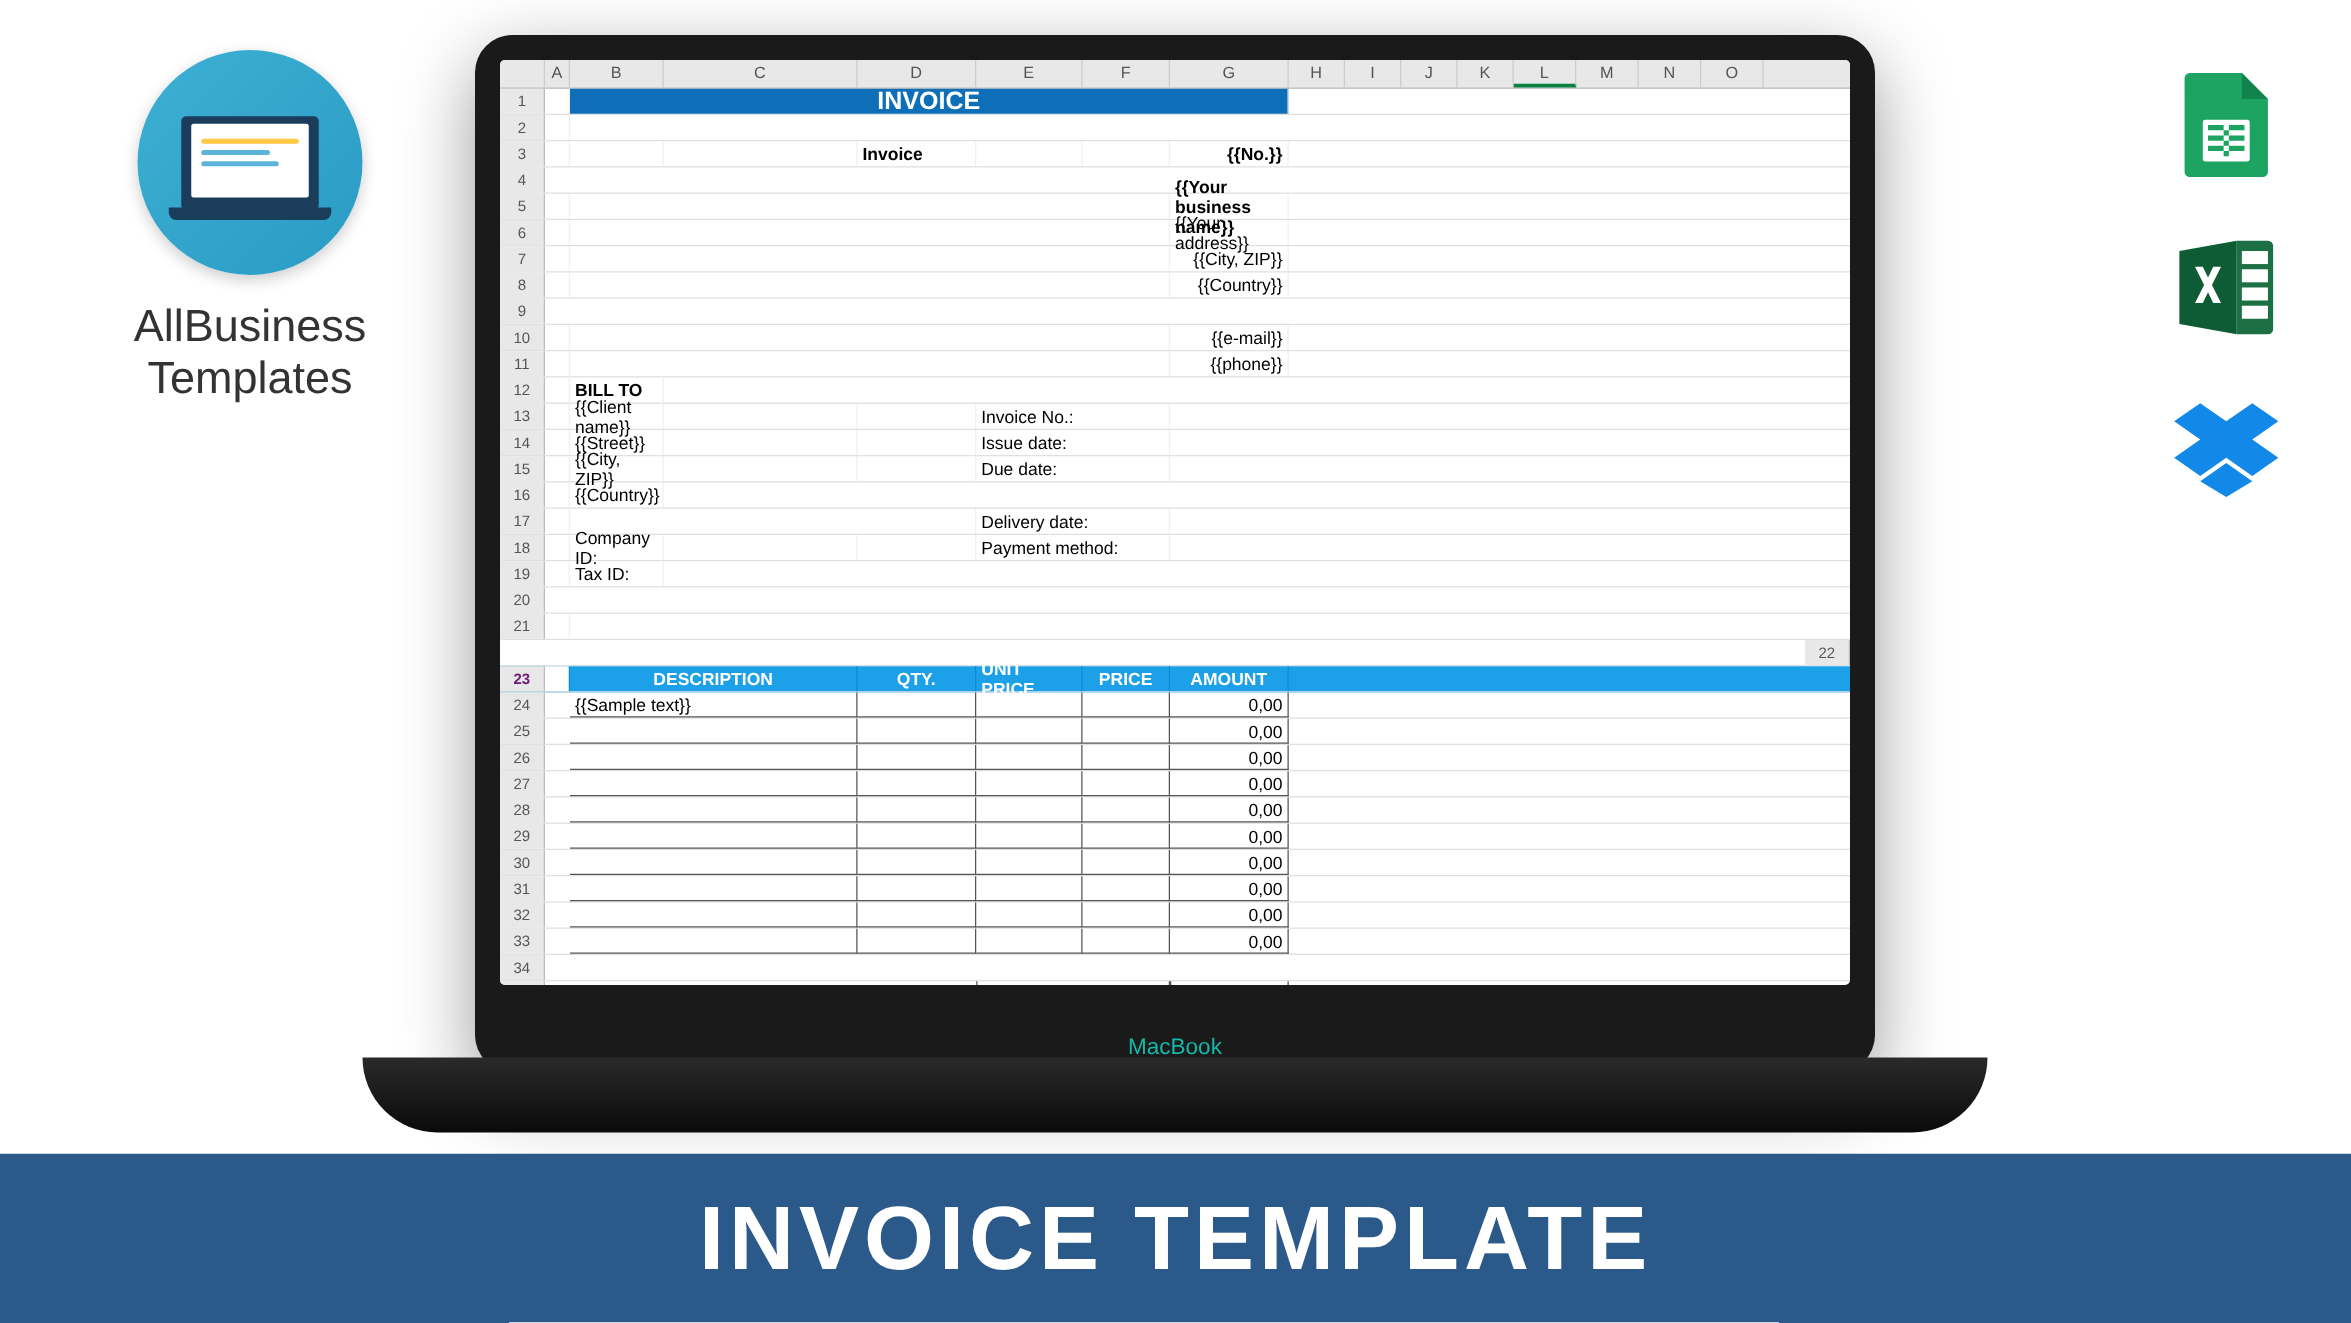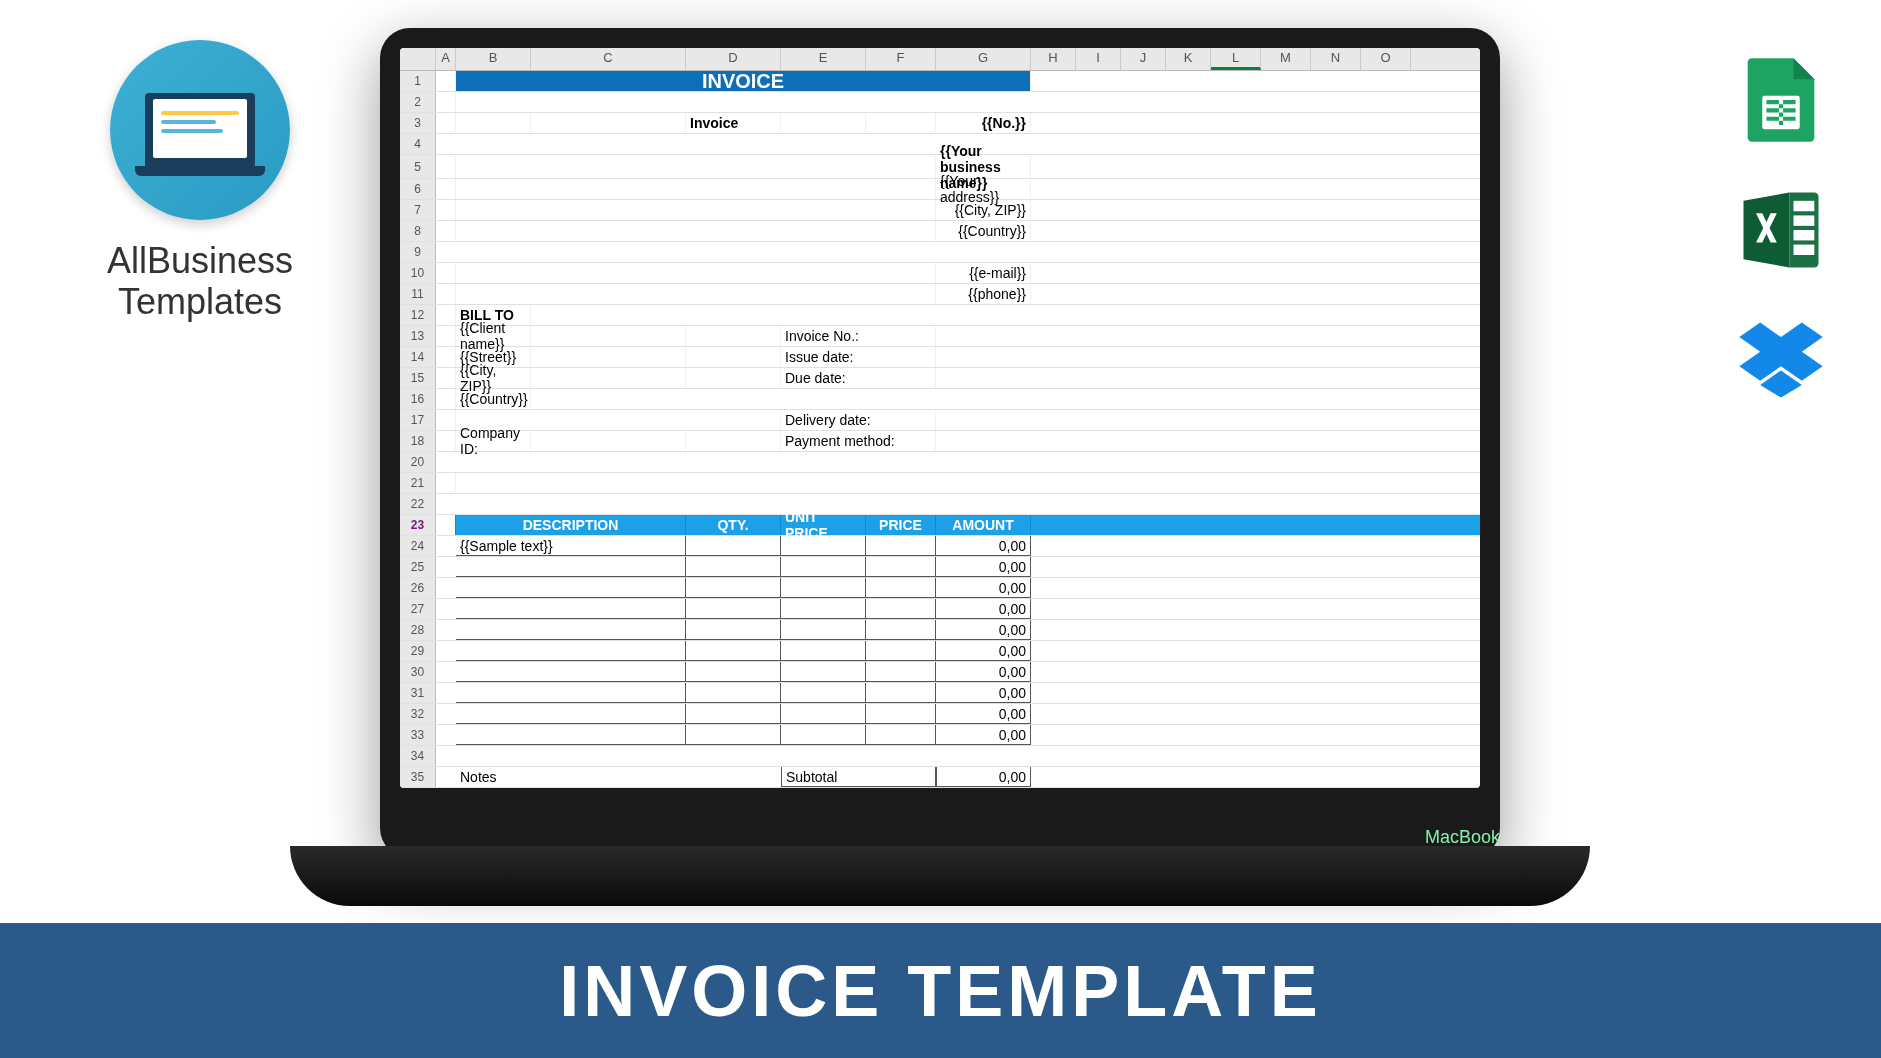--- a/index.html
+++ b/index.html
@@ -13,21 +13,21 @@
 .logo-lines span{display:block;height:4px;background:#ffc845;margin-bottom:5px;border-radius:2px;}
 .logo-lines span:nth-child(2){background:#5bb5d8;width:70%;}
 .logo-lines span:nth-child(3){background:#5bb5d8;width:80%;}
 .logo-text{font-size:36px;color:#333;margin-top:20px;line-height:1.15;}
 .app-icons{position:absolute;right:50px;top:50px;display:flex;flex-direction:column;gap:30px;align-items:center;}
 .app-icon{width:100px;height:100px;display:flex;align-items:center;justify-content:center;}
 .sheets-icon svg,.excel-icon svg,.dropbox-icon svg{width:100%;height:100%;}
 .laptop-frame{position:absolute;left:380px;top:28px;width:1120px;height:830px;background:#1a1a1a;border-radius:30px;padding:20px;box-shadow:0 20px 60px rgba(0,0,0,0.4);}
 .laptop-screen{width:100%;height:740px;background:#fff;border-radius:4px;display:flex;flex-direction:column;overflow:hidden;}
 .laptop-base{position:absolute;bottom:-48px;left:-90px;right:-90px;height:60px;background:linear-gradient(to bottom,#2a2a2a,#0a0a0a);border-radius:0 0 90px 90px;}
-.macbook-label{position:absolute;bottom:10px;left:0;right:0;text-align:right;color:#86efac;font-size:18px;font-family:Helvetica,Arial,sans-serif;}
+.macbook-label{position:absolute;bottom:10px;left:0;right:0;text-align:center;color:#14b8a6;font-size:18px;font-family:Helvetica,Arial,sans-serif;}
 .col-headers{display:flex;background:#e8e8e8;border-bottom:1px solid #bbb;font-size:13px;color:#555;}
 .row-num{width:36px;min-width:36px;text-align:center;border-right:1px solid #ccc;}
 .col-h{text-align:center;border-right:1px solid #ccc;padding:2px 0;}
 .shr{display:flex;border-bottom:1px solid #e0e0e0;font-size:14px;min-height:21px;align-items:stretch;}
 .shr .row-num{background:#e8e8e8;font-size:12px;color:#555;display:flex;align-items:center;justify-content:center;border-right:1px solid #bbb;}
 .cell{border-right:1px solid #f0f0f0;padding:1px 4px;display:flex;align-items:center;}
 .title-bar{background:#0e6fb8;color:#fff;font-weight:bold;font-size:20px;justify-content:center;}
 .hdr-row{background:#1ca0e8;color:#fff;font-weight:bold;}
 .hdr-row .cell{border-right:1px solid #0e8bd0;justify-content:center;}
 .b{font-weight:bold;}
@@ -211,28 +211,33 @@
         <div class="cell" style="width:155px;">Delivery date:</div>
       </div>
     <div class="shr">
         <div class="row-num">18</div>
         <div class="cell cA"></div>
         <div class="cell cB">Company ID:</div>
         <div class="cell cC"></div>
         <div class="cell cD"></div>
         <div class="cell" style="width:155px;">Payment method:</div>
       </div>
+    <div class="shr">
+        <div class="row-num">19</div>
+        <div class="cell cA"></div>
+        <div class="cell cB">Tax ID:</div>
+      </div>
     <div class="shr" style="height:8px;">
         <div class="row-num">20</div>
       </div>
     <div class="shr">
         <div class="row-num">21</div>
         <div class="cell cA"></div>
       </div>
-    <div class="shr" style="height:8px;">
+    <div class="shr" style="height:8px;justify-content:flex-end;">
         <div class="row-num">22</div>
       </div>
     <div class="shr hdr-row">
         <div class="row-num" style="background:#e8e8e8;color:#701a75;">23</div>
         <div class="cell cA" style="background:#fff;"></div>
         <div class="cell" style="width:230px;">DESCRIPTION</div>
         <div class="cell cD">QTY.</div>
         <div class="cell cE">UNIT PRICE</div>
         <div class="cell cF">PRICE</div>
         <div class="cell cG">AMOUNT</div>

